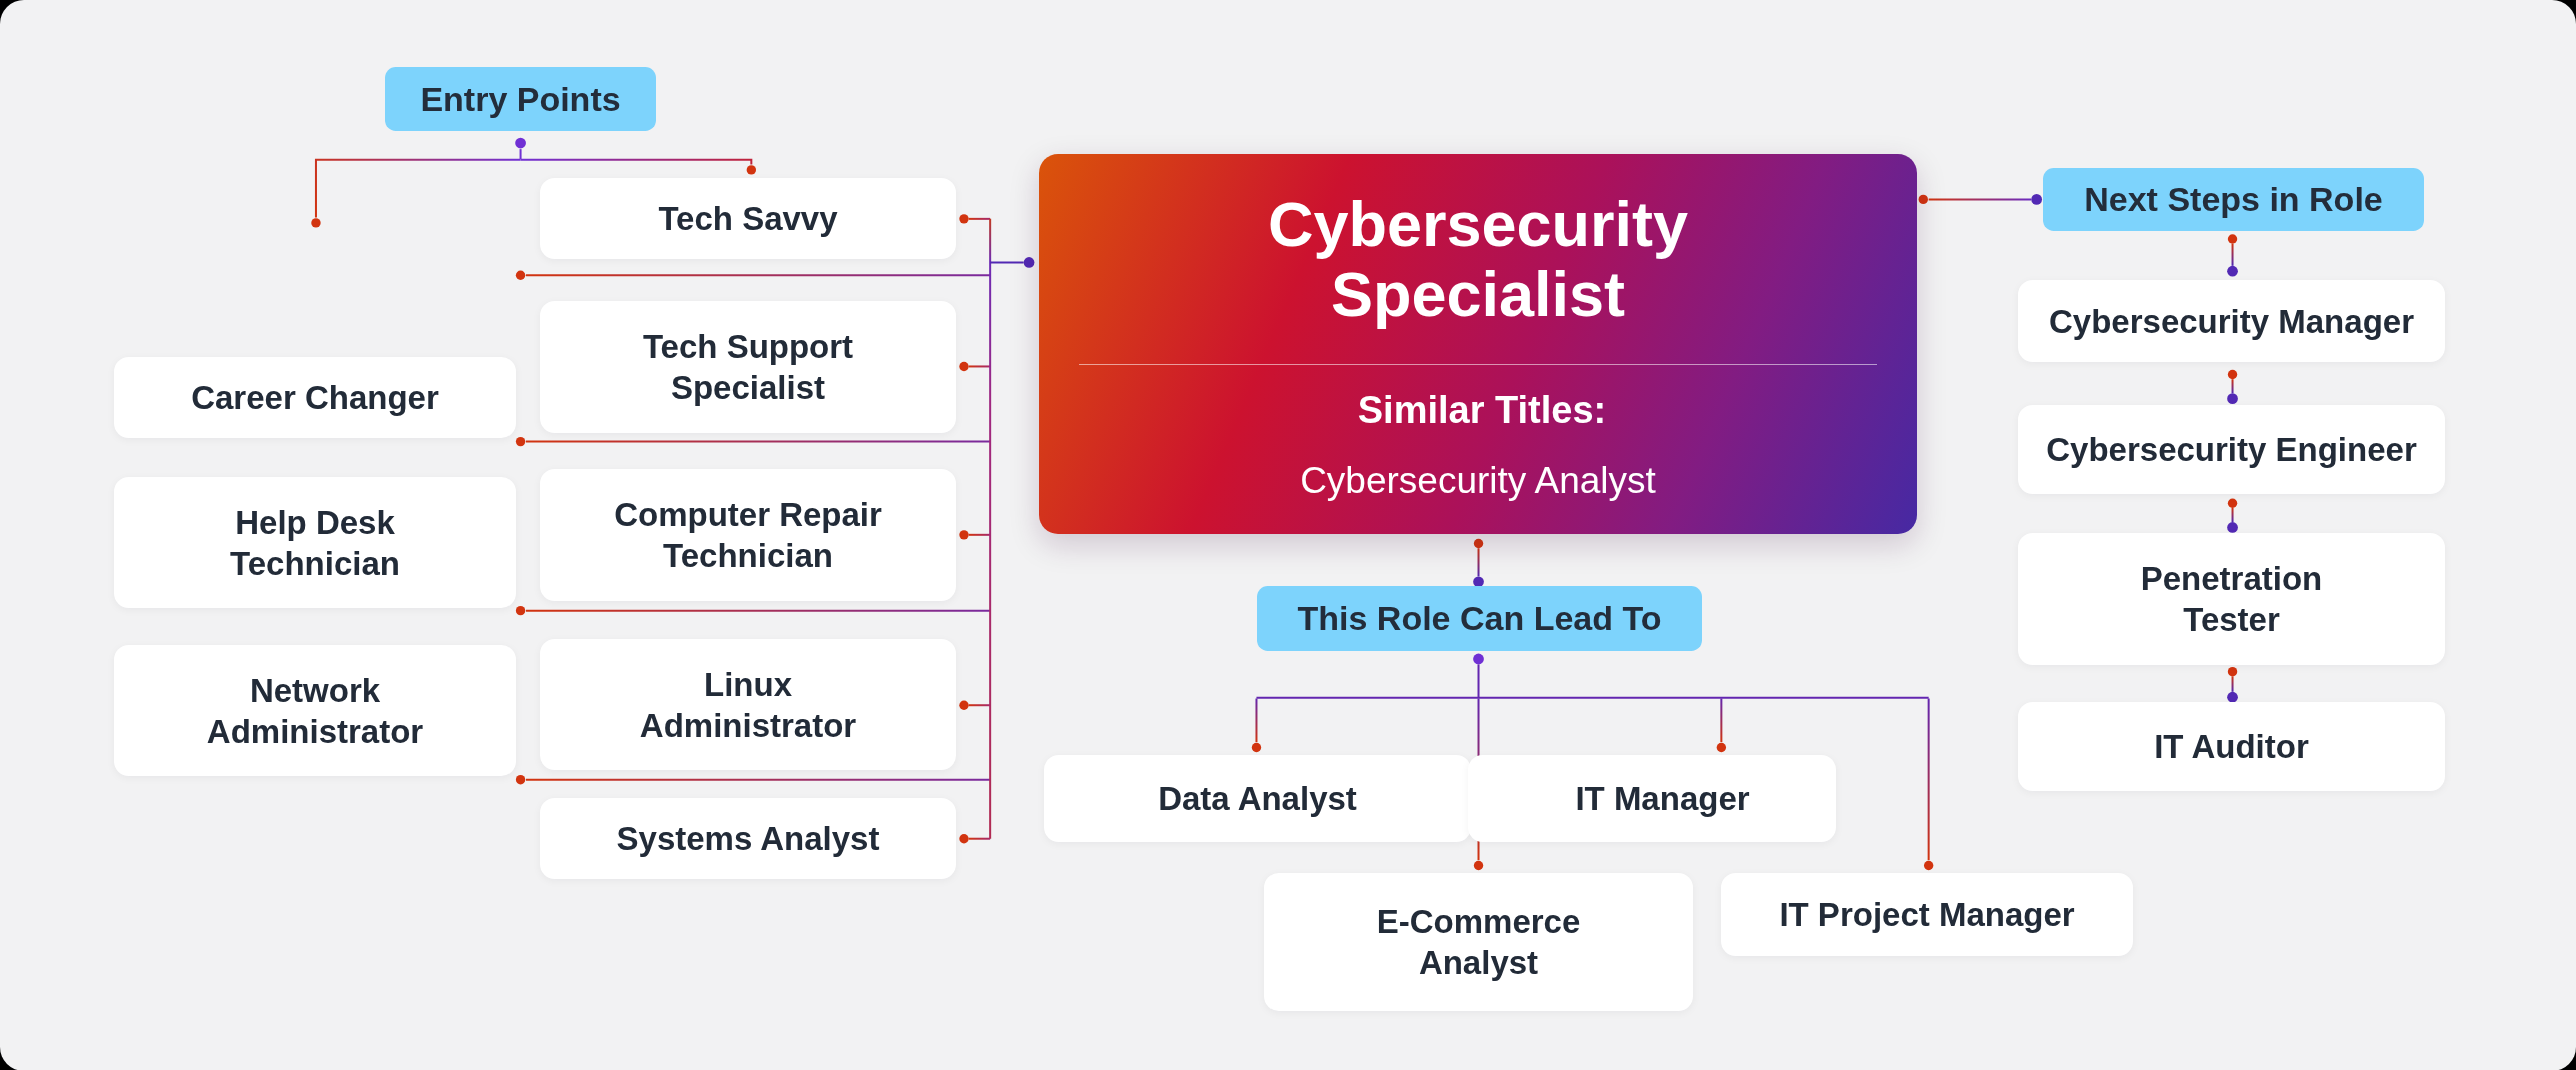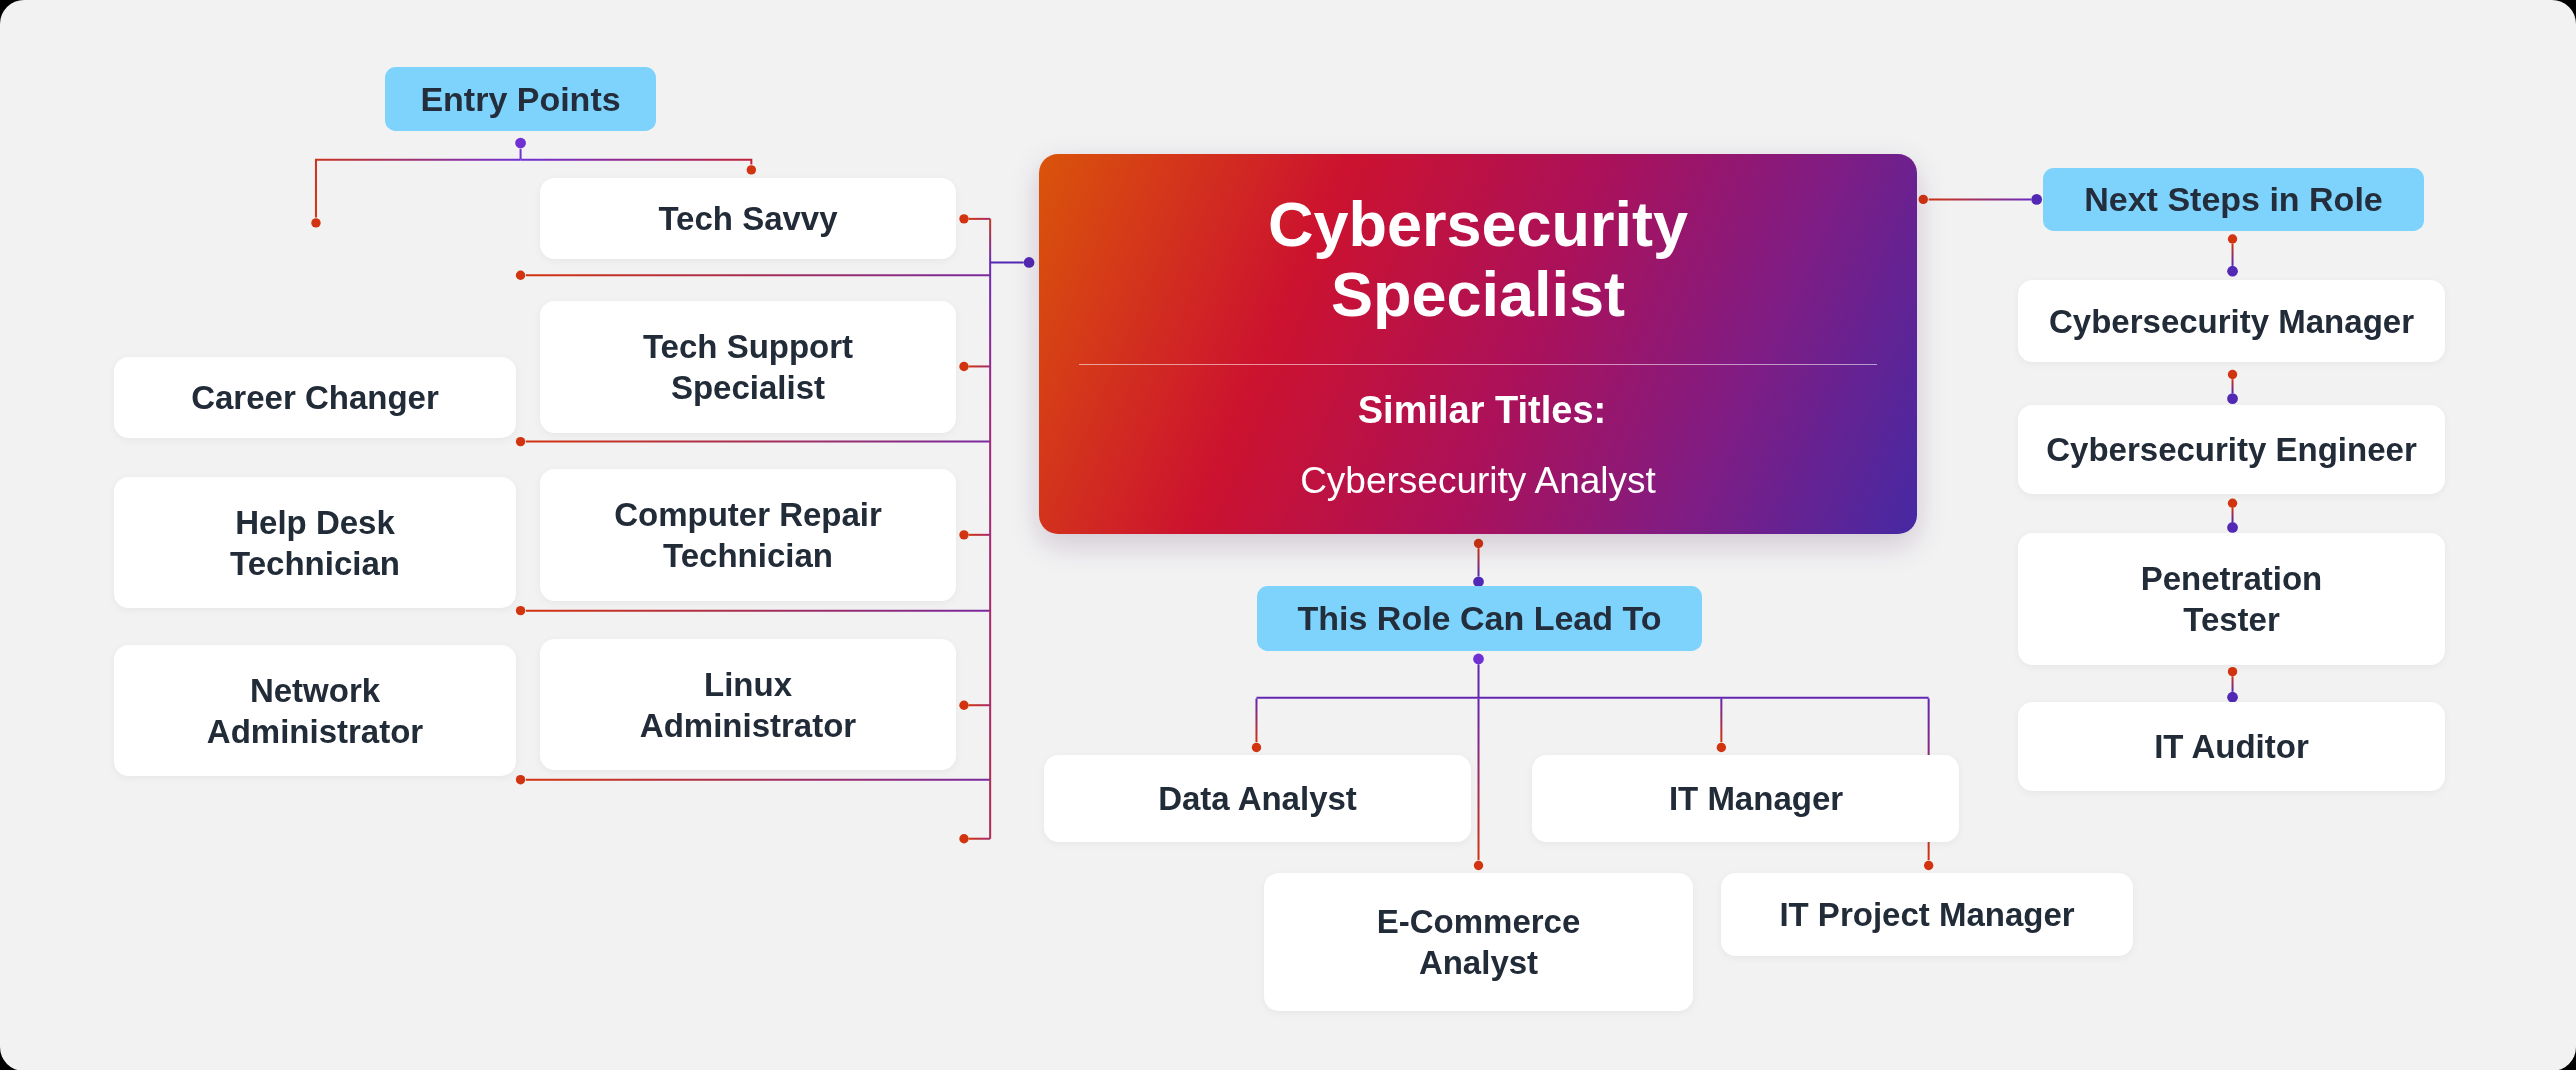--- a/index.html
+++ b/index.html
@@ -199,31 +199,32 @@
   <div class="node" style="left:114px;top:645px;width:402px;height:131px;">Network
 Administrator</div>
 
   <div class="node" style="left:540px;top:178px;width:416px;height:81px;">Tech Savvy</div>
   <div class="node" style="left:540px;top:301px;width:416px;height:132px;">Tech Support
 Specialist</div>
   <div class="node" style="left:540px;top:469px;width:416px;height:132px;">Computer Repair
 Technician</div>
   <div class="node" style="left:540px;top:639px;width:416px;height:131px;">Linux
 Administrator</div>
+  <div class="node" style="left:540px;top:798px;width:416px;height:81px;">Systems Analyst</div>
 
   <div class="card">
     <div class="card-title">Cybersecurity
 Specialist</div>
     <div class="card-divider"></div>
     <div class="card-sub">Similar Titles:</div>
     <div class="card-similar">Cybersecurity Analyst</div>
   </div>
 
   <div class="node" style="left:1044px;top:755px;width:427px;height:87px;">Data Analyst</div>
-  <div class="node" style="left:1532px;top:755px;width:427px;height:87px;padding-left:40px;">IT Manager</div>
+  <div class="node" style="left:1468px;top:755px;width:368px;height:87px;padding-left:40px;">IT Manager</div>
   <div class="node" style="left:1264px;top:873px;width:429px;height:138px;">E-Commerce
 Analyst</div>
   <div class="node" style="left:1721px;top:873px;width:412px;height:83px;">IT Project Manager</div>
 
   <div class="node" style="left:2018px;top:280px;width:427px;height:82px;">Cybersecurity Manager</div>
   <div class="node" style="left:2018px;top:405px;width:427px;height:89px;">Cybersecurity Engineer</div>
   <div class="node" style="left:2018px;top:533px;width:427px;height:132px;">Penetration
 Tester</div>
   <div class="node" style="left:2018px;top:702px;width:427px;height:89px;">IT Auditor</div>
 

